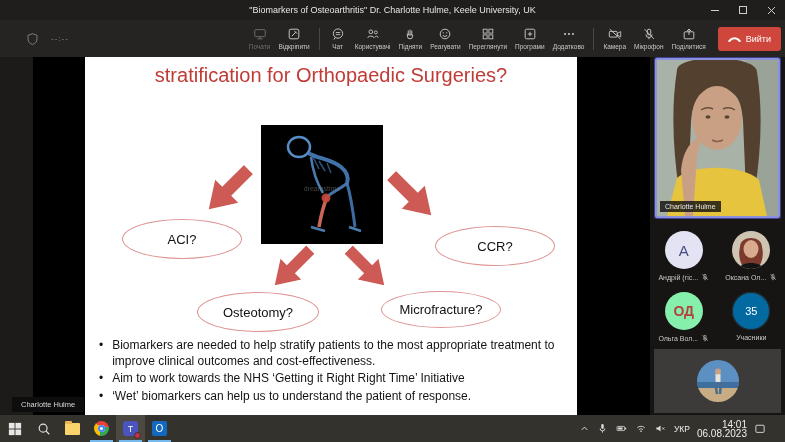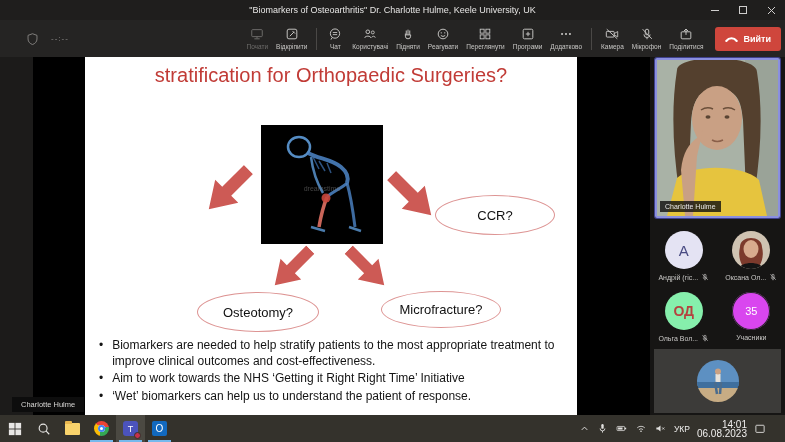--- a/index.html
+++ b/index.html
@@ -22,21 +22,21 @@
   .tb-group { display:flex; align-items:center; }
   .tb-center { margin-left:auto; }
   .tb-btn { display:flex; flex-direction:column; align-items:center; justify-content:center;
     padding:2px 4px; min-width:26px; gap:2px; cursor:pointer; }
   .tb-btn svg { display:block; }
   .tb-btn .tb-label { font-size:6.5px; color:#c8c7c5; white-space:nowrap; }
   .tb-btn.disabled .tb-label { color:#6e6d6b; }
   .tb-divider { width:1px; height:22px; background:#4a4846; margin:0 5px; }
   .leave-btn { background:#cf463c; color:#fff; border:none; border-radius:3px; height:24px;
     padding:0 10px; margin-left:8px; font-size:9px; display:flex; align-items:center; gap:5px; cursor:pointer;
-    font-family:"Liberation Sans", sans-serif; font-weight:bold; }
+    font-family:"Liberation Sans", sans-serif; font-weight:normal; }
 
   
   .content { flex:1 1 auto; display:flex; min-height:0; }
   .stage { flex:1 1 auto; position:relative; background:#1c1b1a; overflow:hidden; }
   .stage-black { position:absolute; left:33px; top:0; right:0; bottom:0; background:#000; }
   .presenter-tag { position:absolute; left:12px; bottom:3px; background:#0d0d0d; color:#d8d7d5;
     font-size:7.5px; padding:3px 9px; z-index:5; }
 
   
   .slide { position:absolute; left:85px; top:0; width:492px; height:358px; background:#fff; }
@@ -47,41 +47,41 @@
     font-size:7px; opacity:.55; }
   .arrow { position:absolute; }
   .arrow svg { display:block; }
   .a1 { left:114px; top:113px; transform:rotate(135deg); }
   .a2 { left:298px; top:119px; transform:rotate(45deg); }
   .a3 { left:181px; top:192px; transform:rotate(135deg); }
   .a4 { left:256px; top:192px; transform:rotate(45deg); }
   .opt-ellipse { position:absolute; border:1.5px solid #dd9493; border-radius:50%;
     display:flex; align-items:center; justify-content:center; font-size:13px; color:#111; background:#fff; }
   .opt-aci { left:37px; top:162px; width:120px; height:40px; }
-  .opt-ccr { left:350px; top:138px; width:120px; height:40px; }
+  .opt-ccr { left:350px; top:169px; width:120px; height:40px; }
   .opt-osteotomy { left:112px; top:235px; width:122px; height:40px; }
   .opt-microfracture { left:296px; top:234px; width:120px; height:37px; }
   .bullets { position:absolute; left:14px; top:281px; width:470px; list-style:none; }
   .bullets li { display:flex; gap:9px; font-size:12px; line-height:15.5px; color:#141414; margin-bottom:2px; }
   .bullets li .dot { flex:0 0 auto; }
 
   
   .sidebar { flex:0 0 135px; background:#161514; position:relative; }
   .main-video { position:absolute; left:5px; top:1px; width:125px; height:160px;
     border:2px solid #8a8fe0; border-radius:2px; box-shadow:0 0 0 1px #3f418c; overflow:hidden; }
   .main-video svg { display:block; }
   .video-name-tag { position:absolute; left:3px; bottom:4px; background:rgba(15,15,15,.8);
     color:#e8e7e5; font-size:7px; padding:2px 5px; }
   .participants { position:absolute; left:0; top:172px; width:135px; display:grid;
     grid-template-columns:1fr 1fr; row-gap:3px; }
   .ptile { display:flex; flex-direction:column; align-items:center; padding:2px 0 6px; cursor:pointer; }
   .pavatar { width:38px; height:38px; border-radius:50%; display:flex; align-items:center; justify-content:center; overflow:hidden; }
   .pavatar.lavender { background:#e4e3f3; color:#494b83; font-size:15px; }
   .pavatar.pink { background:#86efac; color:#b5413f; font-size:14px; font-weight:bold; }
-  .pavatar.black { background:#d946ef; color:#fff; font-size:11px; box-shadow:inset 0 0 0 1px #262626; }
+  .pavatar.black { background:#0369a1; color:#fff; font-size:11px; box-shadow:inset 0 0 0 1px #262626; }
   .prow { display:flex; align-items:center; gap:3px; margin-top:4px; }
   .plabel { color:#c9c8c6; font-size:7px; white-space:nowrap; }
   .bottom-tile { position:absolute; left:4px; top:292px; width:127px; height:64px; background:#3c3b39;
     display:flex; align-items:center; justify-content:center; }
   .beach-avatar { width:42px; height:42px; border-radius:50%; overflow:hidden; }
 
   
   .taskbar { height:27px; background:#34322c; display:flex; align-items:center; flex:0 0 auto; }
   .task-left { display:flex; height:100%; }
   .task-slot { width:29px; height:100%; display:flex; align-items:center; justify-content:center; position:relative; cursor:pointer; }
@@ -279,20 +279,23 @@
             <svg width="52" height="38" viewBox="0 0 64 40">
               <polygon points="0,13 34,13 34,2 62,20 34,38 34,27 0,27" fill="#cd5a55"></polygon>
             </svg>
           </div>
         <div class="arrow a4">
             <svg width="52" height="38" viewBox="0 0 64 40">
               <polygon points="0,13 34,13 34,2 62,20 34,38 34,27 0,27" fill="#cd5a55"></polygon>
             </svg>
           </div>
 
+        <div class="opt-ellipse opt-aci">
+            <span>ACI?</span>
+          </div>
         <div class="opt-ellipse opt-ccr">
             <span>CCR?</span>
           </div>
         <div class="opt-ellipse opt-osteotomy">
             <span>Osteotomy?</span>
           </div>
         <div class="opt-ellipse opt-microfracture">
             <span>Microfracture?</span>
           </div>
 

